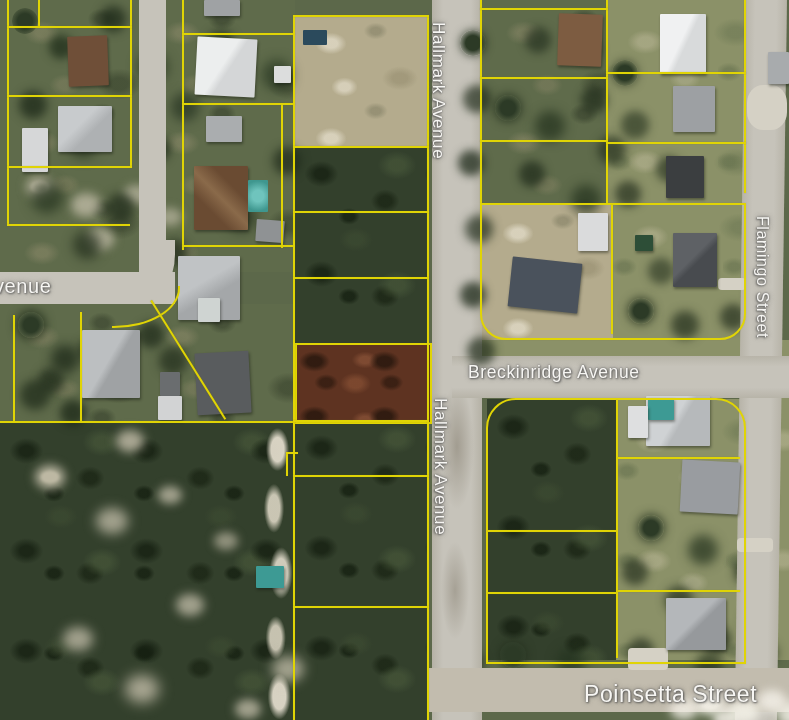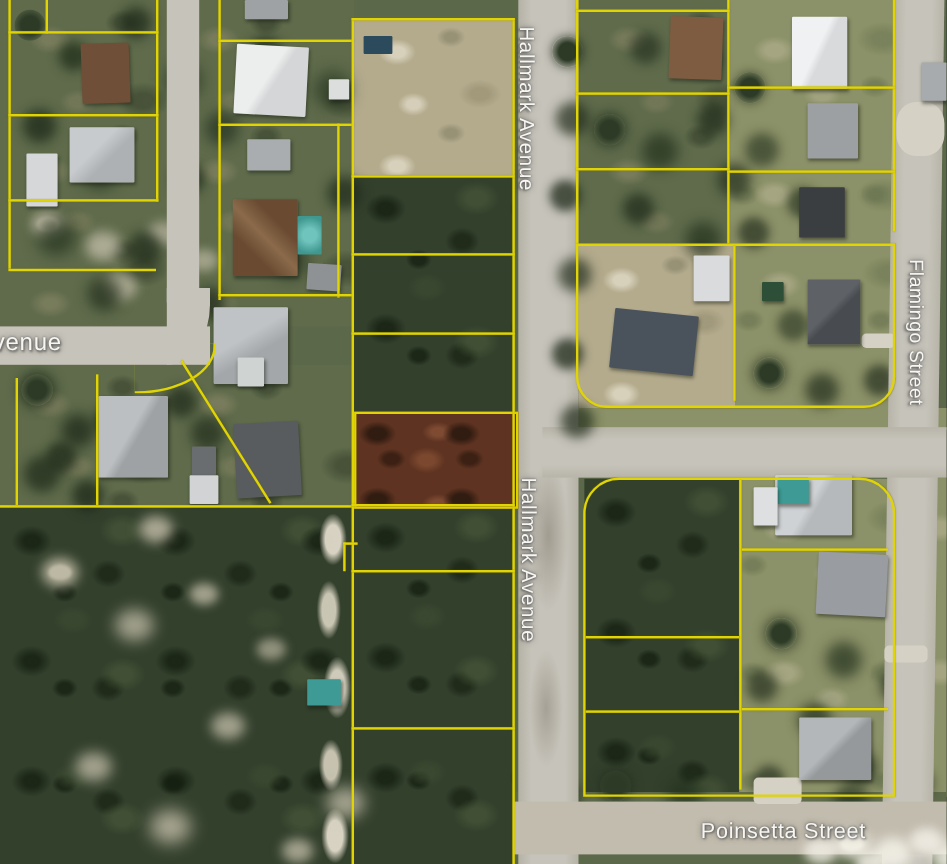--- a/index.html
+++ b/index.html
@@ -240,15 +240,16 @@
   <div class="pl" style="left:616px;top:400px;width:2px;height:258px;"></div>
   <div class="pl" style="left:488px;top:530px;width:128px;height:2px;"></div>
   <div class="pl" style="left:488px;top:592px;width:128px;height:2px;"></div>
   <div class="pl" style="left:618px;top:457px;width:122px;height:2px;"></div>
   <div class="pl" style="left:618px;top:590px;width:122px;height:2px;"></div>
 
   <div class="label" style="left:-6px;top:276px;font-size:20px;">venue</div>
   <div class="label label-v" style="left:430px;top:22px;height:150px;">Hallmark Avenue</div>
   <div class="label label-v" style="left:432px;top:398px;height:160px;">Hallmark Avenue</div>
   <div class="label label-v" style="left:754px;top:216px;height:180px;font-size:16px;">Flamingo Street</div>
-  <div class="label" style="left:584px;top:683px;font-size:18px;">Poinsetta Street</div>
+  <div class="label" style="left:468px;top:364px;font-size:17.5px;">Breckinridge Avenue</div>
+  <div class="label" style="left:584px;top:683px;font-size:23px;">Poinsetta Street</div>
 
 </div>
 
 </body></html>

